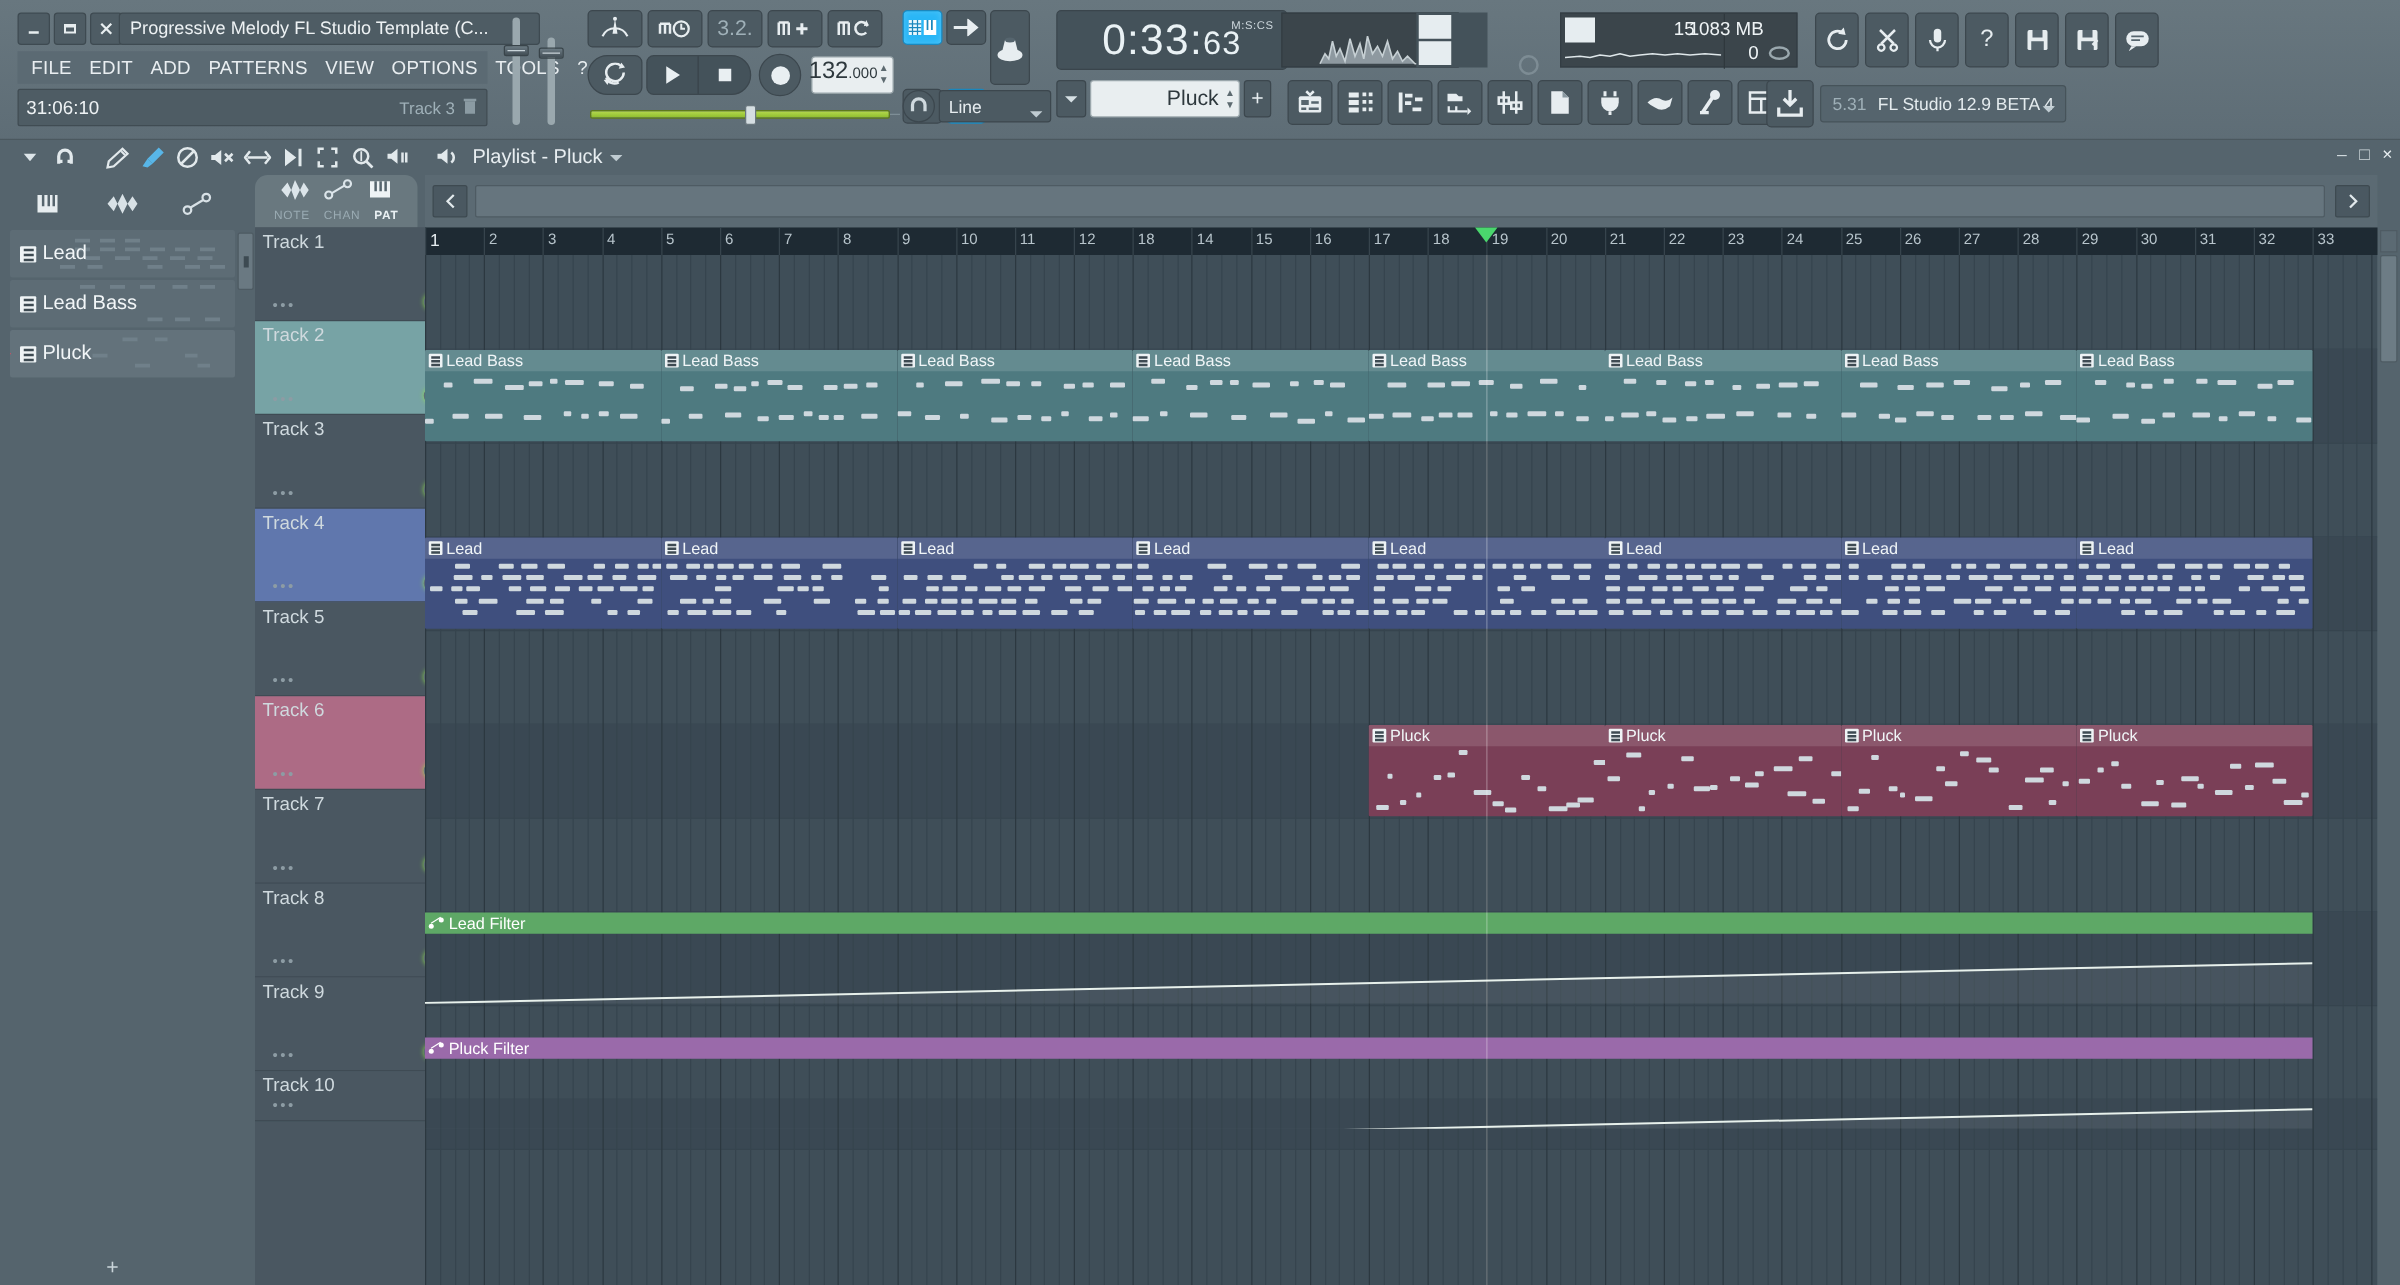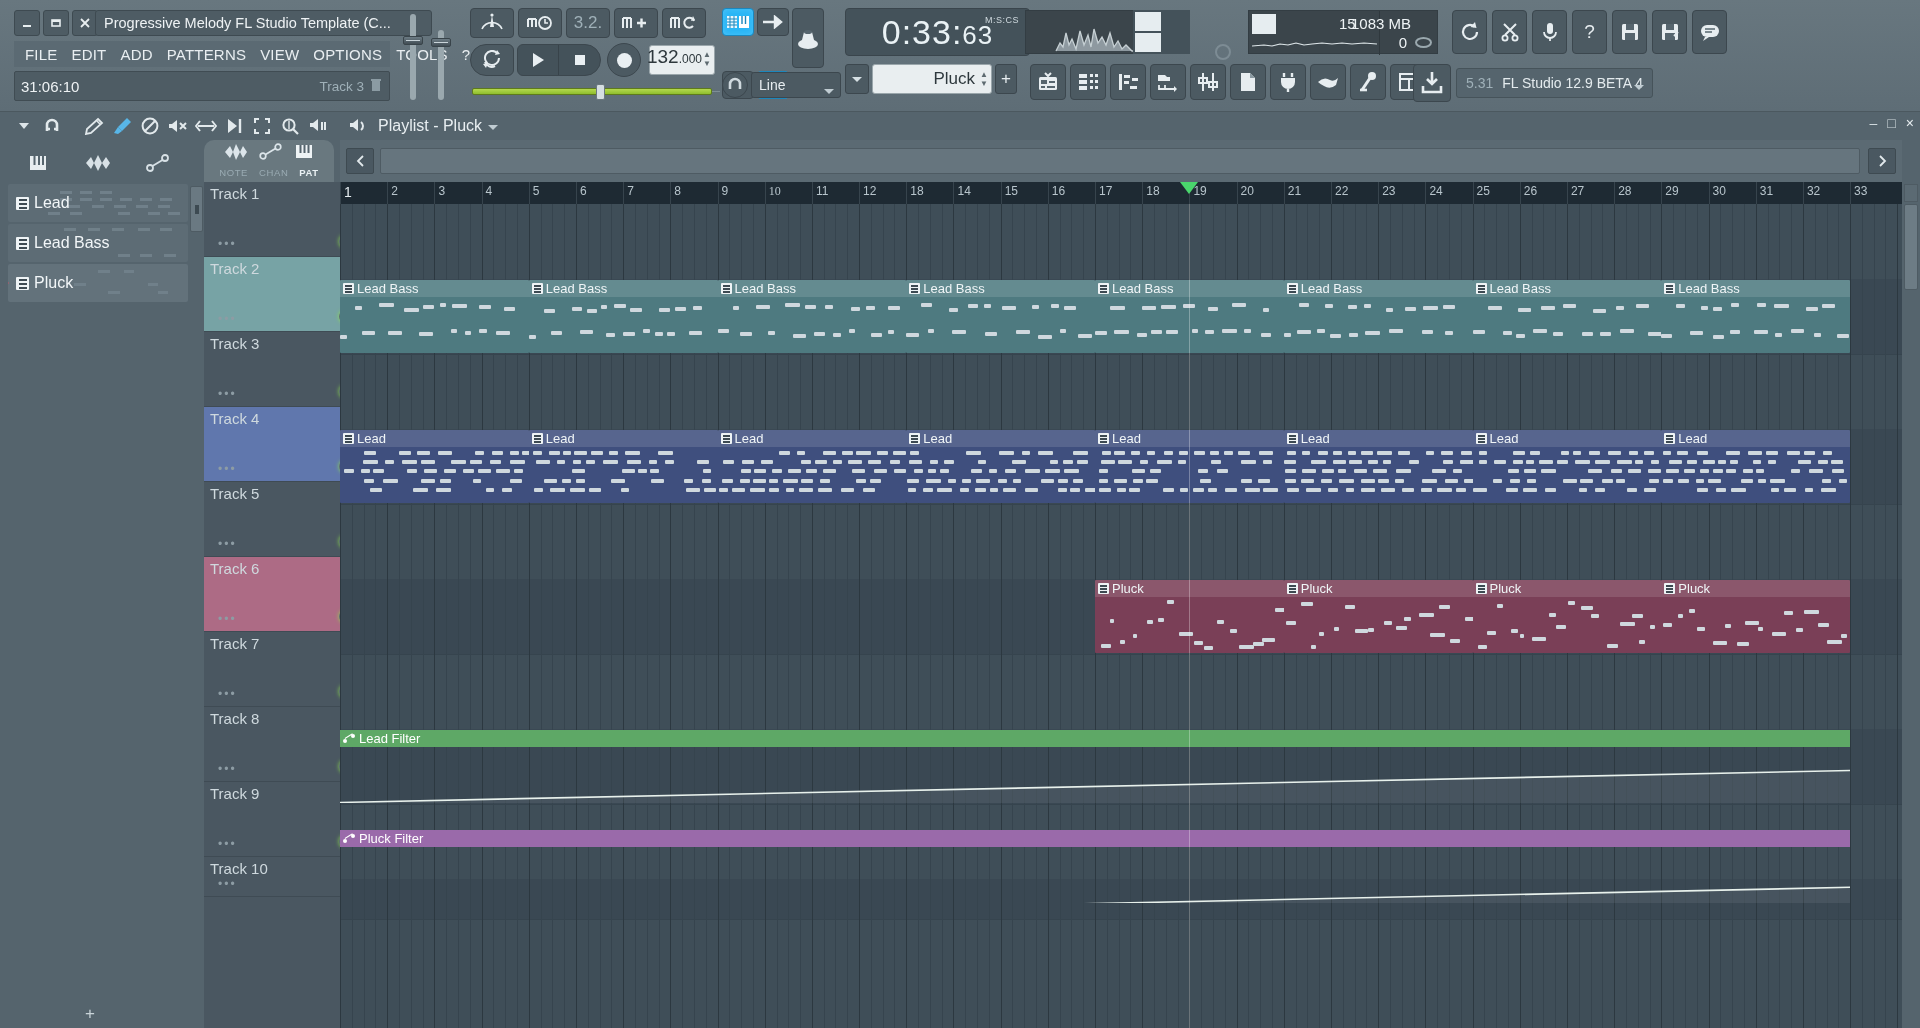--- a/index.html
+++ b/index.html
@@ -947,21 +947,21 @@
         <div class="bm" style="left: 192.761px;">5</div>
         <div class="tick" style="left: 235.952px;"></div>
         <div class="bm" style="left: 239.952px;">6</div>
         <div class="tick" style="left: 283.142px;"></div>
         <div class="bm" style="left: 287.142px;">7</div>
         <div class="tick" style="left: 330.332px;"></div>
         <div class="bm" style="left: 334.332px;">8</div>
         <div class="tick" style="left: 377.523px;"></div>
         <div class="bm" style="left: 381.523px;">9</div>
         <div class="tick" style="left: 424.713px;"></div>
-        <div class="bm" style="left: 428.713px; font-family: Liberation Serif, serif;">10</div>
+        <div class="bm" style="left: 428.713px;">10</div>
         <div class="tick" style="left: 471.903px;"></div>
         <div class="bm" style="left: 475.903px;">11</div>
         <div class="tick" style="left: 519.094px;"></div>
         <div class="bm" style="left: 523.094px;">12</div>
         <div class="tick" style="left: 566.284px;"></div>
         <div class="bm" style="left: 570.284px;">18</div>
         <div class="tick" style="left: 613.474px;"></div>
         <div class="bm" style="left: 617.474px;">14</div>
         <div class="tick" style="left: 660.665px;"></div>
         <div class="bm" style="left: 664.665px;">15</div>

